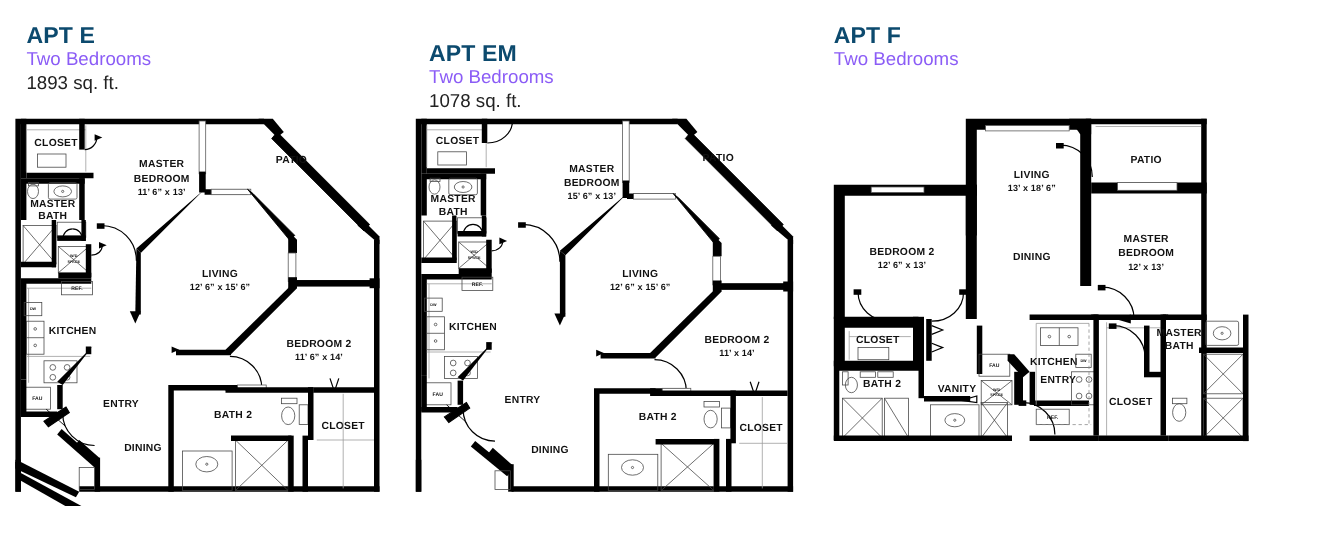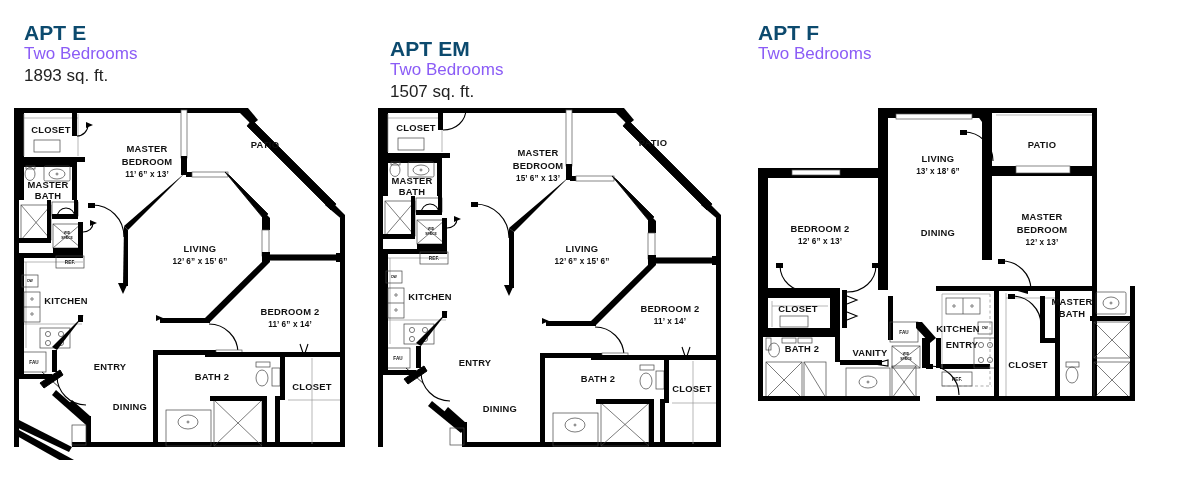--- a/index.html
+++ b/index.html
@@ -310,21 +310,21 @@
         <line class="greyline" x1="312" y1="258" x2="312" y2="344"></line>
         <line class="greyline" x1="288" y1="300" x2="340" y2="300"></line>
       </g>
     </svg>
   </div>
 
   <div class="plan-col" id="plan-col-1">
     <div class="plan-header">
       <div class="apt-code">APT EM</div>
       <div class="apt-beds">Two Bedrooms</div>
-      <div class="apt-area">1507 sq. ft.</div>
+      <div class="apt-area">1078 sq. ft.</div>
     </div>
 
     <svg class="plan-svg" width="365" height="360" viewBox="0 0 365 360">
       <g>
         <path class="wall" d="M8,8 L246,8 L246,13 L13,13 L13,347 L8,347 Z"></path>
         <path class="wall" d="M241,8 L254,8 L264,20 L258,25 L246,13 Z"></path>
         <path class="wall" d="M258,20 L342,104 L337,110 L253,26 Z" fill="#ffffff" stroke="#000" stroke-width="0.8"></path>
         <line class="thinline" x1="258" y1="21" x2="341" y2="104"></line>
         <line class="thinline" x1="256" y1="25" x2="339" y2="108"></line>
         <path class="wall" d="M336,100 L351,115 L351,122 L331,105 Z"></path>

